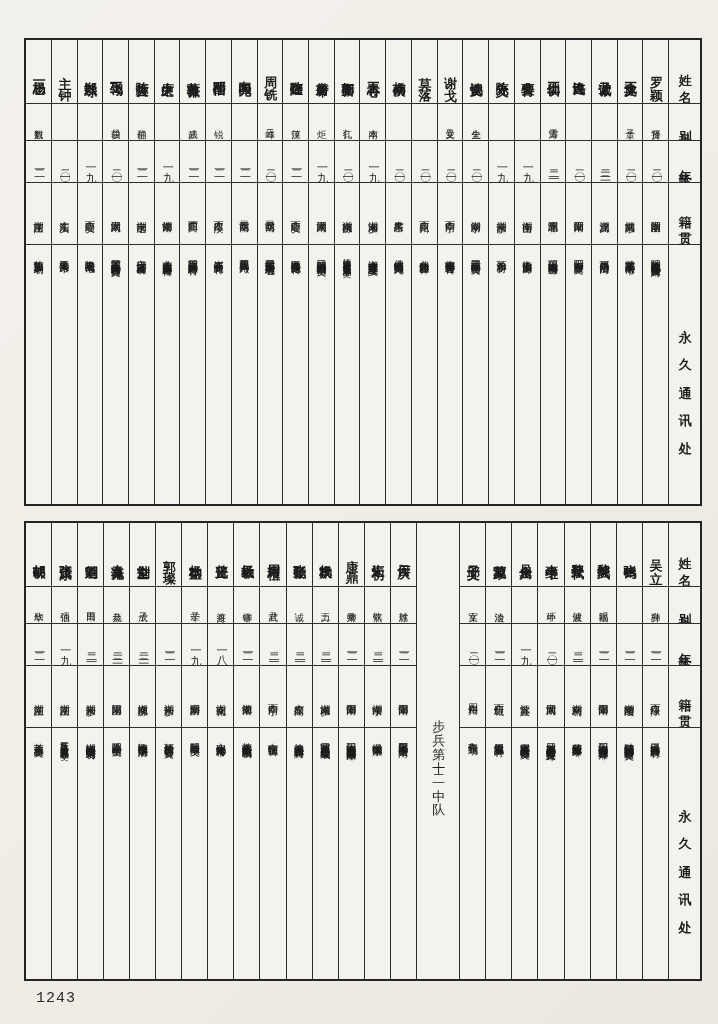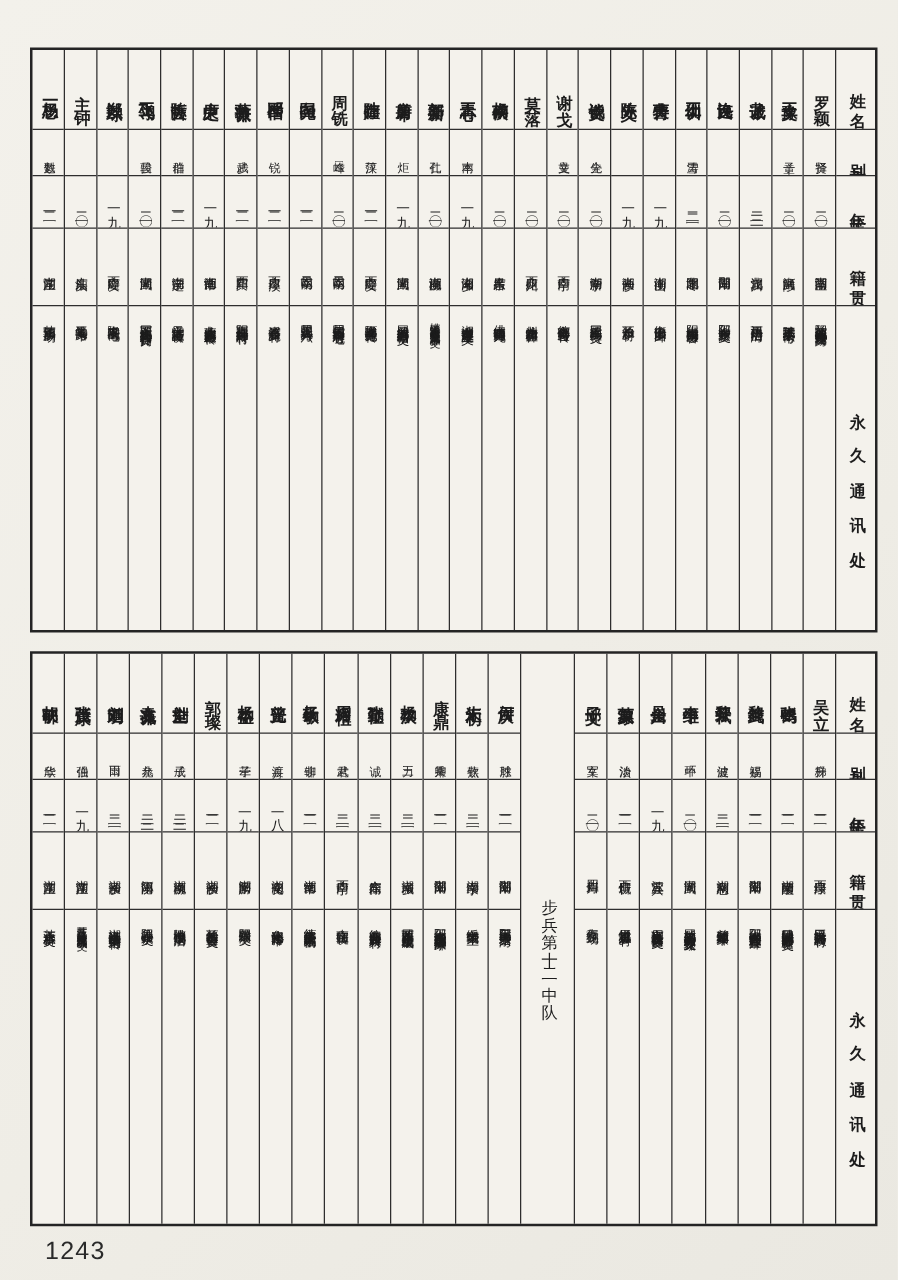--- a/index.html
+++ b/index.html
@@ -49,22 +49,22 @@
   .ad{font-size:10px;letter-spacing:.5px;}
   .sm{font-size:8.5px;line-height:1.05;}
   .hd{font-size:13px;font-weight:700;}
   .hd-name,.hd-native{letter-spacing:16px;margin-bottom:-16px;}
   .hd-alias{letter-spacing:4px;margin-bottom:-4px;}
   .hd-age{letter-spacing:3px;margin-bottom:-3px;}
   .hd-addr{letter-spacing:28px;margin-bottom:-28px;}
   .unit-v{font-size:13px;letter-spacing:14px;margin-bottom:-14px;font-weight:500;}
   .pageno{
     position:absolute;left:36px;top:990px;
-    font-family:Liberation Sans, sans-serif;
-    font-size:20px;color:#2a2a2a;letter-spacing:1px;
+    font-family:Liberation Mono, monospace;
+    font-size:15px;color:#2a2a2a;letter-spacing:1px;
   }
 </style>
 </head>
 <body>
 
 <div class="sheet">
   <div class="tbl" id="table1">
       <div class="col hcol">
         <div class="cell c-name">
           <span class="v hd hd-name">姓名</span>

